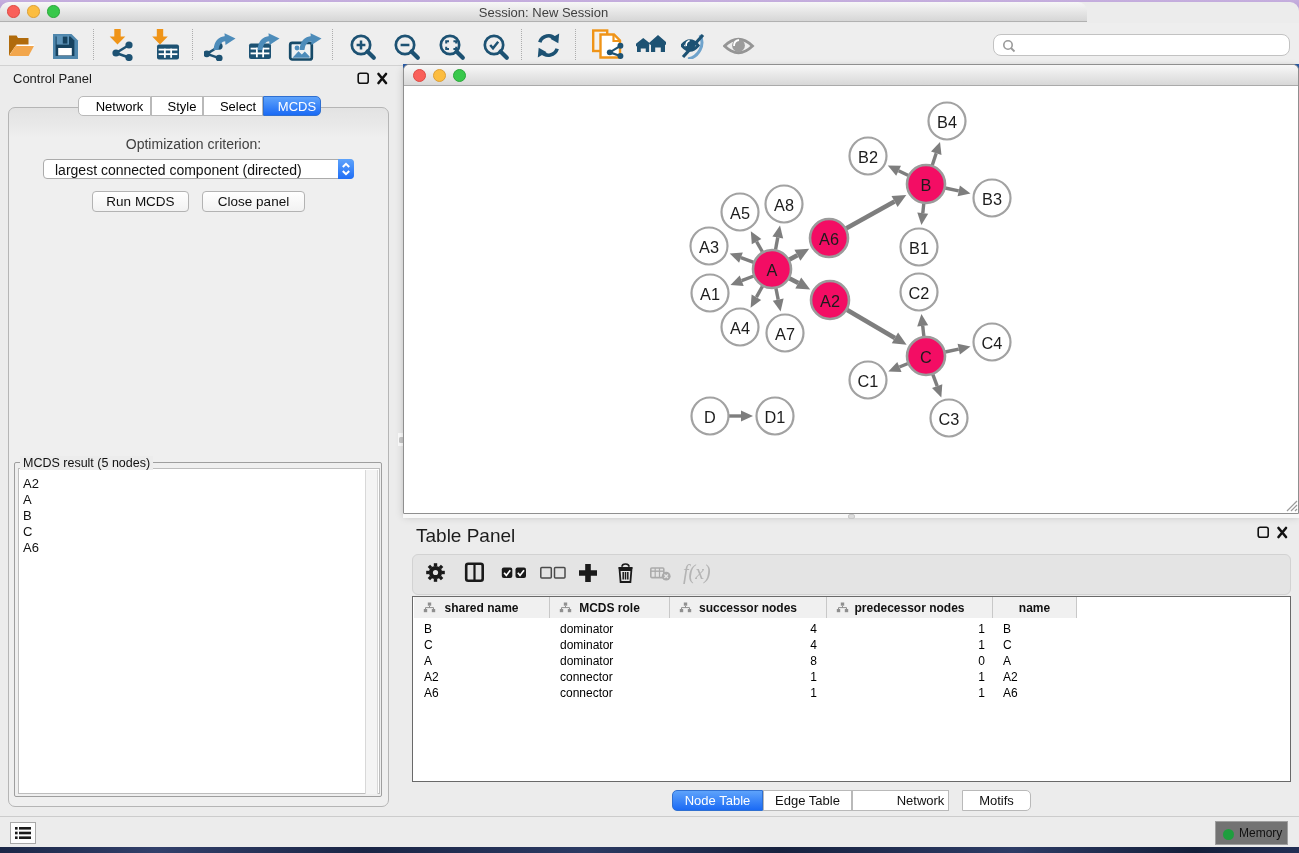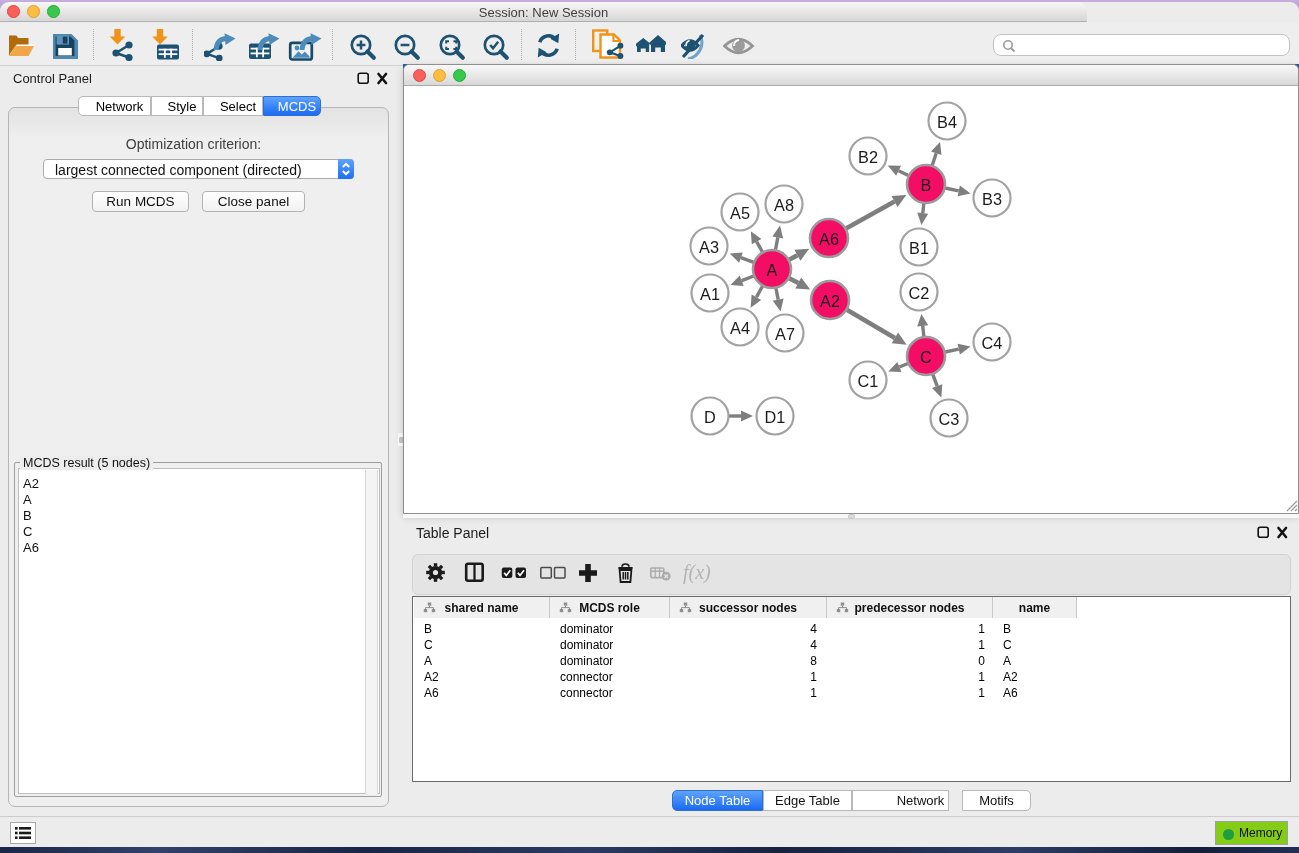--- a/index.html
+++ b/index.html
@@ -37,31 +37,31 @@
 
 
 #netwin { left:403px; top:64px; width:896px; height:450px; background:#fff; border:1px solid #8f8f8f;
   border-radius:6px 6px 1px 1px; box-shadow:0 3px 9px rgba(0,0,0,0.16), 2px 2px 5px rgba(0,0,0,0.10); }
 #nw-title { position:absolute; left:0; top:0; width:100%; height:21px;
   background:linear-gradient(#f8f8f8,#d8d8d8); border-bottom:1px solid #aaaaaa; border-radius:6px 6px 0 0; }
 #nw-title .tl { position:absolute; width:13px; height:13px; border-radius:50%; top:4px; }
 #nw-name { position:absolute; width:100%; text-align:center; top:3.5px; font-size:13px; color:#333; }
 
 
-#tp-title { left:416px; top:525px; font-size:14px; color:#1c1c1c; }
+#tp-title { left:416px; top:525px; font-size:19px; color:#1c1c1c; }
 #tp-toolbar { left:412px; top:554px; width:879px; height:41px; background:#e4e4e4; border:1px solid #d2d2d2; border-radius:6px; }
 #tbl { left:412px; top:596px; width:879px; height:186px; background:#fff; border:1px solid #696969; }
 .hcell { position:absolute; top:0; height:21px; background:#f0f0f0; border-right:1px solid #c8c8c8;
   font-size:12px; color:#111; }
 .hcell svg { position:absolute; left:9px; top:5px; }
 .hcell span { position:absolute; left:0; right:0; top:3.5px; text-align:center;font-weight:bold; }
 .trow { position:absolute; font-size:12px; color:#000; }
 .btab { position:absolute; top:790px; height:21px; background:#fff; border:1px solid #b9b9b9; font-size:13px; color:#111;
   text-align:center; line-height:20px; }
-#memorybtn { left:1215px; top:821px; width:73px; height:24px; background:#84cc16; border:1px solid #9f9f9f; }
+#memorybtn { left:1215px; top:821px; width:73px; height:24px; background:#737373; border:1px solid #9f9f9f; }
 #listbtn { left:10px; top:822px; width:26px; height:22px; background:#fdfdfd; border:1px solid #a8a8a8; }
 </style>
 </head>
 <body>
 <div class="abs" id="lavender"></div>
 <div class="abs" id="app">
   <div class="abs" id="titlebar">
     <div class="tl" style="left:7px; background:#f9605a; border:0.5px solid #dd4a43;"></div>
     <div class="tl" style="left:27px; background:#fcbd40; border:0.5px solid #dd9f35;"></div>
     <div class="tl" style="left:47px; background:#38c84b; border:0.5px solid #2aa73a;"></div>

